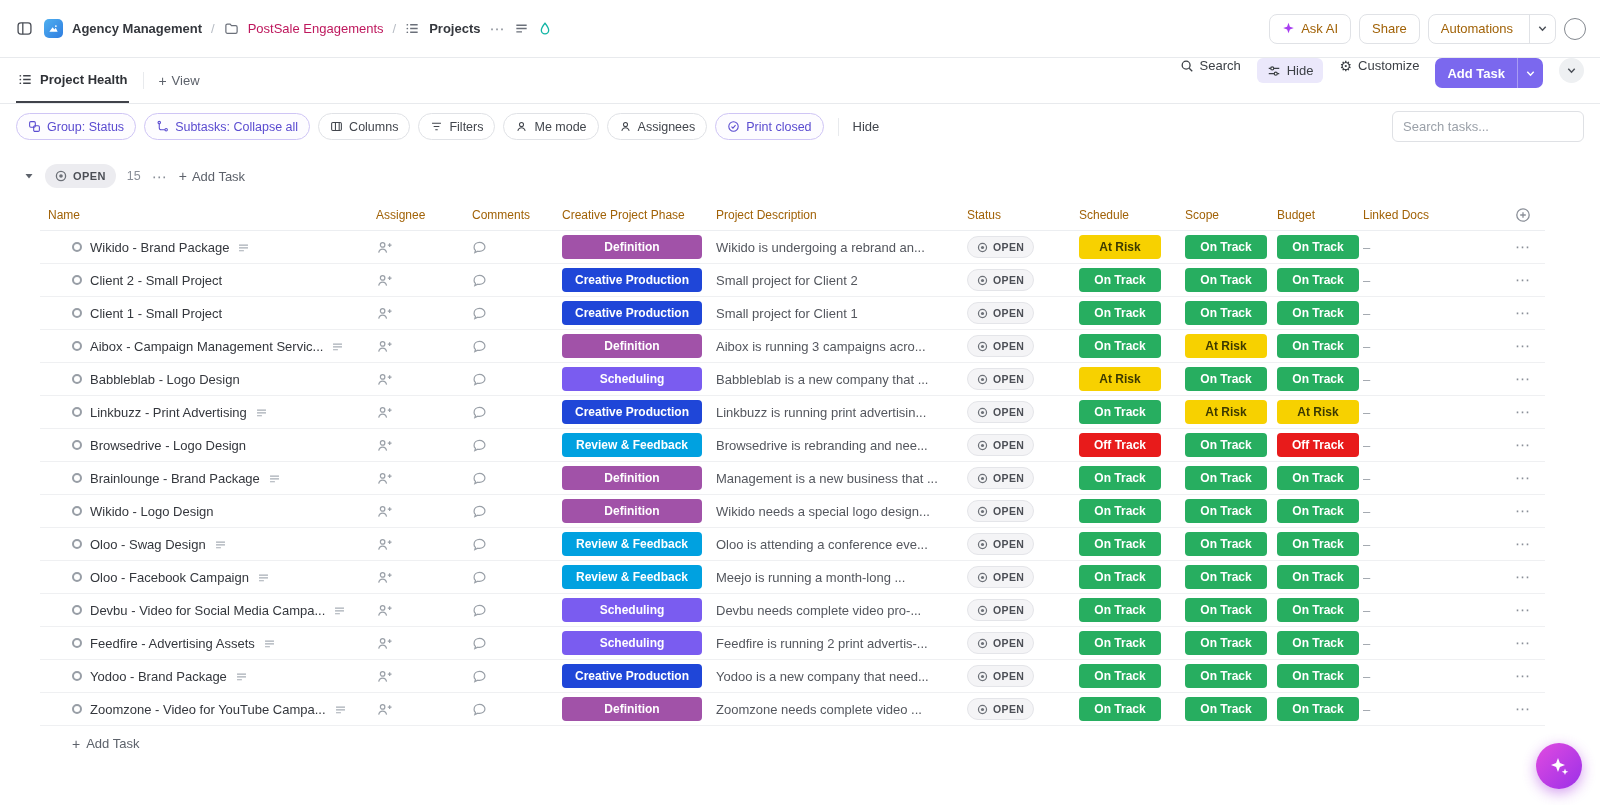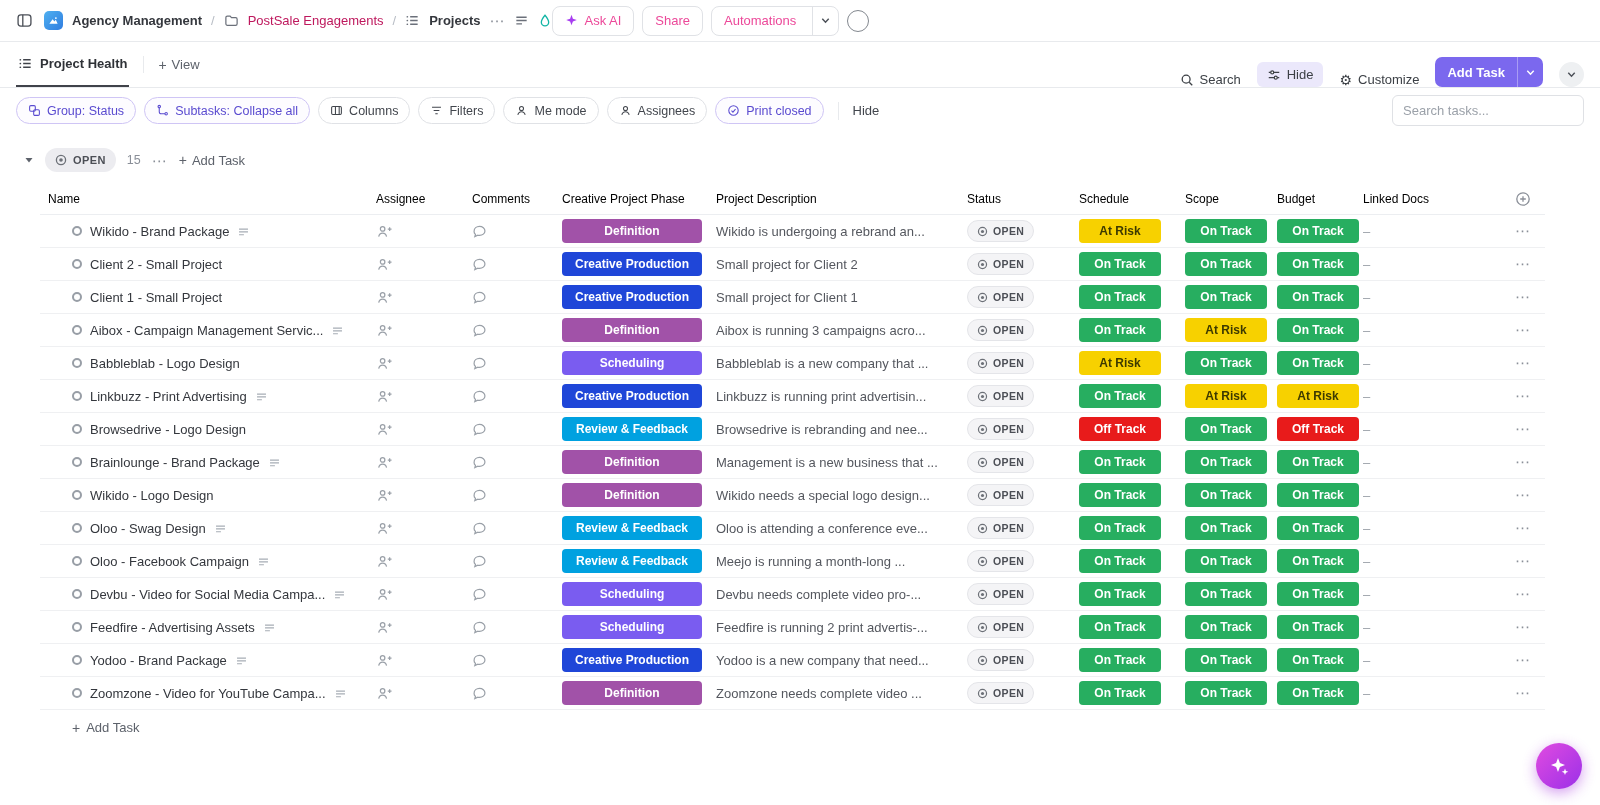--- a/index.html
+++ b/index.html
@@ -6,53 +6,53 @@
   html,body { width:1600px; height:805px; }
   body {
     font-family:"Liberation Sans", sans-serif;
     background:#fff; color:#33363c; font-size:13px;
     overflow:hidden; position:relative;
   }
   svg { display:block; }
   .clickable { cursor:pointer; }
 
   
-  .topbar { height:42px; display:flex; align-items:center; 
+  .topbar { height:58px; display:flex; align-items:center; justify-content:space-between;
             padding:0 14px; border-bottom:1px solid #e8eaed; }
   .tb-left { display:flex; align-items:center; gap:9px; }
   .icon-btn { background:none; border:none; padding:2px; display:flex; cursor:pointer; }
   .ws-avatar { width:19px; height:19px; border-radius:5px;
                background:linear-gradient(135deg,#4fb0f0,#2f7de0);
                display:flex; align-items:center; justify-content:center; }
   .crumb { font-size:13px; color:#34373d; text-decoration:none; cursor:pointer; }
   .crumb.strong { font-weight:700; }
   .crumb.mid { color:#be185d; }
   .sep { color:#b7bcc4; }
   .dots { color:#8a8f98; font-size:15px; letter-spacing:1px; line-height:1; }
   .tb-right { display:flex; align-items:center; gap:8px; }
   .btn-outline { display:flex; align-items:center; gap:6px; border:1px solid #e0e2e6;
                  background:#fff; border-radius:8px; height:30px; padding:0 12px;
-                 font-size:13px; color:#ec4899; font-weight:500; cursor:pointer;
+                 font-size:13px; color:#a16207; font-weight:500; cursor:pointer;
                  font-family:inherit; }
   .split { padding:0; overflow:hidden; }
   .split .lbl { padding:0 10px 0 12px; display:flex; align-items:center; height:100%; }
   .split .chev { padding:0 7px; height:100%; display:flex; align-items:center;
                  border-left:1px solid #e0e2e6; color:#4c5058; }
   .ring-btn { width:22px; height:22px; border-radius:50%; border:1.8px solid #83888f;
               background:#fff; cursor:pointer; }
 
   
   .viewbar { height:46px; display:flex; justify-content:space-between;
              padding:0 16px; border-bottom:1px solid #e8eaed; }
   .vb-left { display:flex; align-items:stretch; gap:14px; }
   .view-tab { display:flex; align-items:center; gap:7px; border-bottom:2px solid #40434a;
               font-weight:700; font-size:13px; color:#2f3237; padding:0 2px; cursor:pointer; }
   .vb-div { width:1px; background:#e8eaed; margin:14px 0; }
   .add-view { display:flex; align-items:center; gap:5px; color:#5d626b; font-size:13px; cursor:pointer; }
-  .vb-right { display:flex; align-items:flex-end; gap:16px; }
+  .vb-right { display:flex; align-items:flex-start; gap:16px; }
   .vb-action { display:flex; align-items:center; gap:6px; color:#3c4046; font-size:13px; cursor:pointer; }
   .hide-active { background:#ebe8fb; border-radius:6px; padding:5px 10px; }
   .gear { font-size:14px; line-height:1; }
   .add-task-btn { display:flex; align-items:stretch; background:#7b68ee; border-radius:7px;
                   color:#fff; overflow:hidden; height:30px; cursor:pointer; border:none;
                   font-family:inherit; padding:0; }
   .add-task-btn .lbl { display:flex; align-items:center; padding:0 12px; font-size:13px; font-weight:600; }
   .add-task-btn .chev { display:flex; align-items:center; padding:0 7px;
                         border-left:1px solid rgba(255,255,255,.35); color:#fff; }
   .chev-circle { width:25px; height:25px; border-radius:50%; background:#eef0f2;
@@ -78,21 +78,21 @@
                border-radius:12px; height:24px; padding:0 10px; font-size:11px; font-weight:700;
                color:#4c4f56; letter-spacing:.4px; cursor:pointer; }
   .group-count { color:#8a8f98; font-size:12.5px; }
   .add-task-link { display:flex; align-items:center; gap:5px; color:#5d626b; font-size:13px; cursor:pointer; }
   .plus-glyph { color:#5d626b; font-size:14px; line-height:1; }
 
   .table { margin-left:16px; }
   .grid { display:grid;
           grid-template-columns:336px 96px 90px 154px 251px 112px 106px 92px 86px 80px 1fr;
           align-items:center; }
-  .thead { height:31px; border-bottom:1px solid #eceef1; color:#000000; font-size:12px; }
+  .thead { height:31px; border-bottom:1px solid #eceef1; color:#a16207; font-size:12px; }
   .thead .hname { padding-left:8px; }
   .plus-col { justify-self:end; padding-right:14px; cursor:pointer; }
   .trow { height:33px; border-bottom:1px solid #eff0f2; }
   .name-cell { display:flex; align-items:center; gap:8px; padding-left:32px;
                white-space:nowrap; overflow:hidden; }
   .ring { width:10px; height:10px; min-width:10px; border:2px solid #989ea6; border-radius:50%; cursor:pointer; }
   .tname { font-size:13px; color:#34373d; cursor:pointer; }
   .phase-pill { width:140px; height:24px; border-radius:4px; color:#fff; font-size:12px; font-weight:700;
                 display:flex; align-items:center; justify-content:center; cursor:pointer; }
   .desc-cell { white-space:nowrap; overflow:hidden; }

